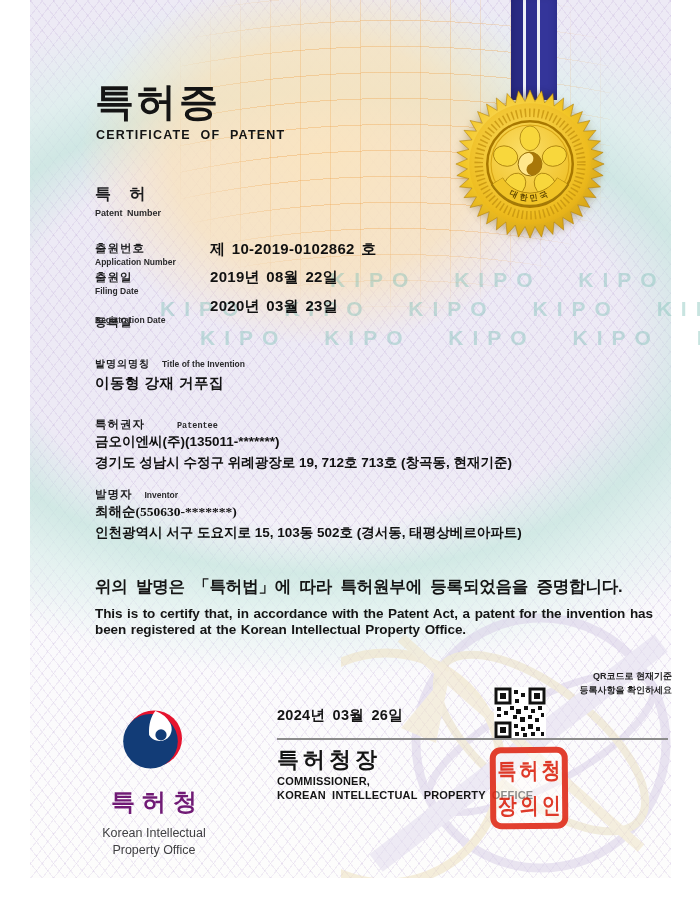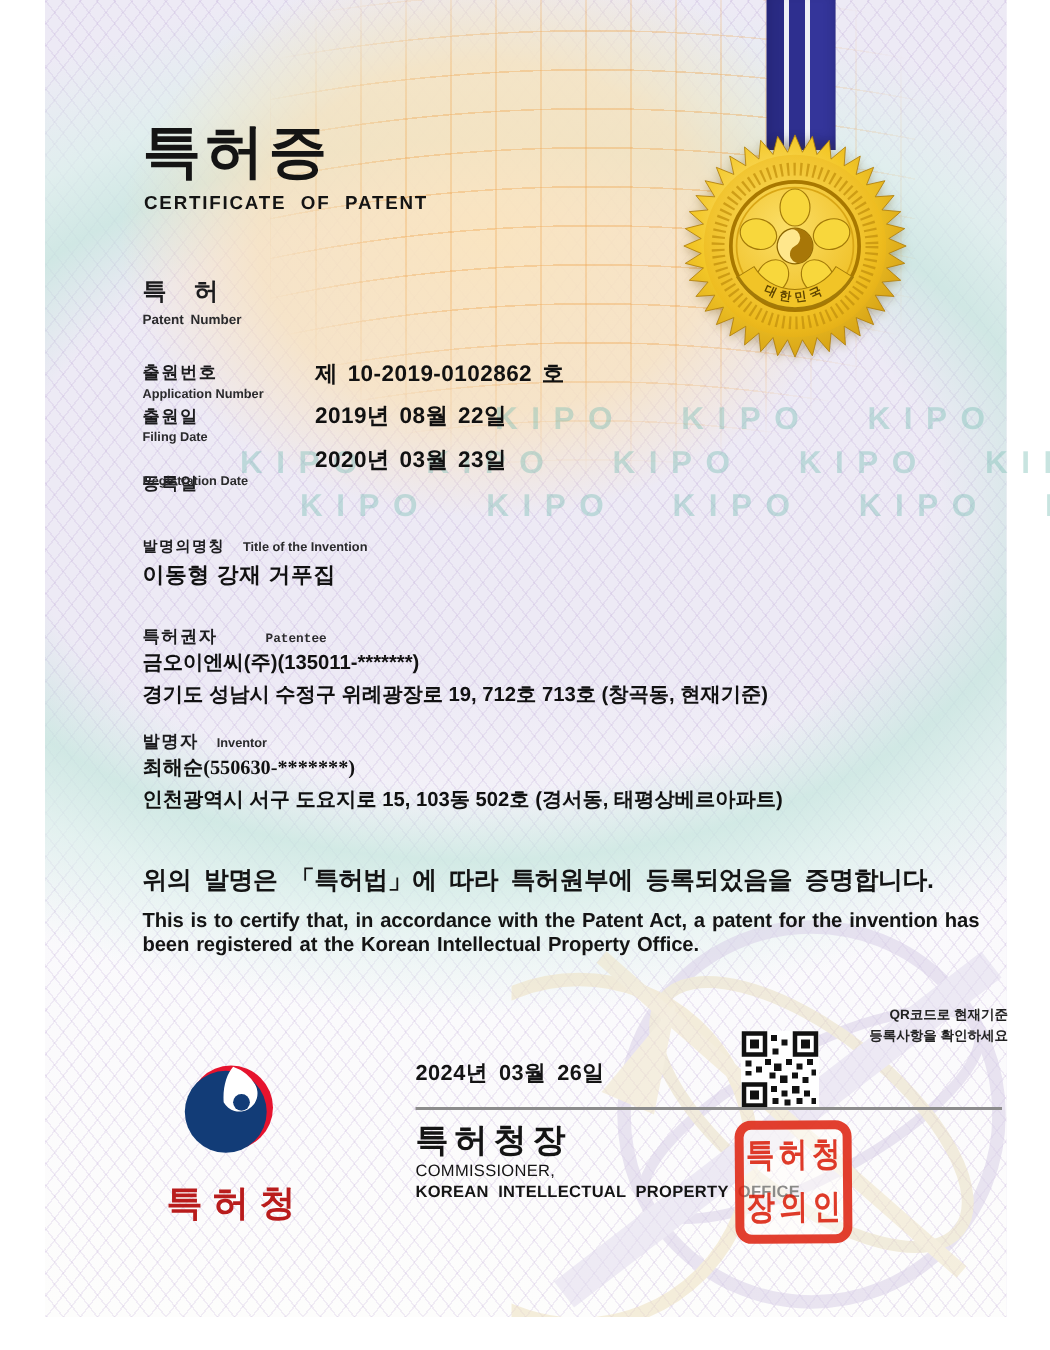--- a/index.html
+++ b/index.html
@@ -70,36 +70,36 @@
   .invt-name{left:95px;top:503px;font-size:13.5px;font-family:Liberation Serif, serif;}
   .invt-addr{left:95px;top:524px;font-size:13.5px;}
 
   .stmt-kr{left:95px;top:576px;font-size:16.5px;font-weight:bold;word-spacing:4px;letter-spacing:-.2px;}
   .stmt-en{left:95px;top:606px;width:574px;font-size:13.5px;font-weight:bold;line-height:1.22;
            letter-spacing:-.1px;word-spacing:1px;}
 
   .issue-date{left:277px;top:706px;font-size:14.5px;font-weight:bold;letter-spacing:.3px;word-spacing:3px;}
   .divider{left:277px;top:738px;width:391px;height:2px;background:#8c8c8c;}
   .comm-kr{left:277px;top:745px;font-size:22px;font-weight:bold;letter-spacing:4px;}
-  .comm-en1{left:277px;top:775px;font-size:11px;font-weight:normal;letter-spacing:.2px;}
+  .comm-en1{left:277px;top:775px;font-size:11px;font-weight:bold;letter-spacing:.2px;}
   .comm-en2{left:277px;top:789px;font-size:11px;font-weight:bold;letter-spacing:.2px;word-spacing:3px;}
 
   .qr{left:494px;top:687px;}
   .qr-note{left:550px;top:669px;width:122px;font-size:9px;font-weight:bold;color:#222;
            line-height:1.6;text-align:right;}
 
   .seal{left:490px;top:747px;width:66px;height:70px;border:6px solid #e0301e;border-radius:11px;
         background:rgba(255,253,250,.55);display:grid;grid-template-columns:repeat(3,1fr);
         grid-template-rows:repeat(2,1fr);align-items:center;justify-items:center;
         transform:rotate(-.5deg);opacity:.92;}
   .seal span{font-size:19px;font-weight:bold;color:#dd2b18;transform:scale(1.0,1.18);line-height:1;}
 
   .kipo-logo{left:98px;top:702px;width:112px;text-align:center;}
   .kipo-logo svg{display:block;margin:0 auto;}
-  .logo-kr{margin-top:14px;font-size:24px;font-weight:bold;letter-spacing:7px;color:#b91c1c;text-indent:7px;}
+  .logo-kr{margin-top:14px;font-size:24px;font-weight:bold;letter-spacing:7px;color:#701a75;text-indent:7px;}
   .logo-en{margin-top:7px;font-size:12.5px;color:#3f3f42;line-height:1.35;}
 </style>
 </head>
 <body>
 
 <div class="page">
 
   <div class="bg">
     <div class="peach-arcs"></div>
     <div class="wm wm1">KIPO KIPO KIPO KIPO KIPO</div>
@@ -256,15 +256,19 @@
   </div>
 
   <div class="abs kipo-logo">
     <svg width="70" height="70" viewBox="0 0 100 100">
       <circle cx="50" cy="52" r="40" fill="#e6132e"></circle>
       <circle cx="45" cy="56" r="39" fill="#123c77"></circle>
       <path d="M52,13 A39,39 0 0 1 73,30 A17,17 0 1 1 43,47 C42,32 46,20 52,13 Z" fill="#ffffff"></path>
       <circle cx="60" cy="47" r="8" fill="#123c77"></circle>
     </svg>
     <div class="logo-kr">특허청</div>
+    <div class="logo-en">
+      <div>Korean Intellectual</div>
+      <div>Property Office</div>
+    </div>
   </div>
 
 </div>
 
 </body></html>

